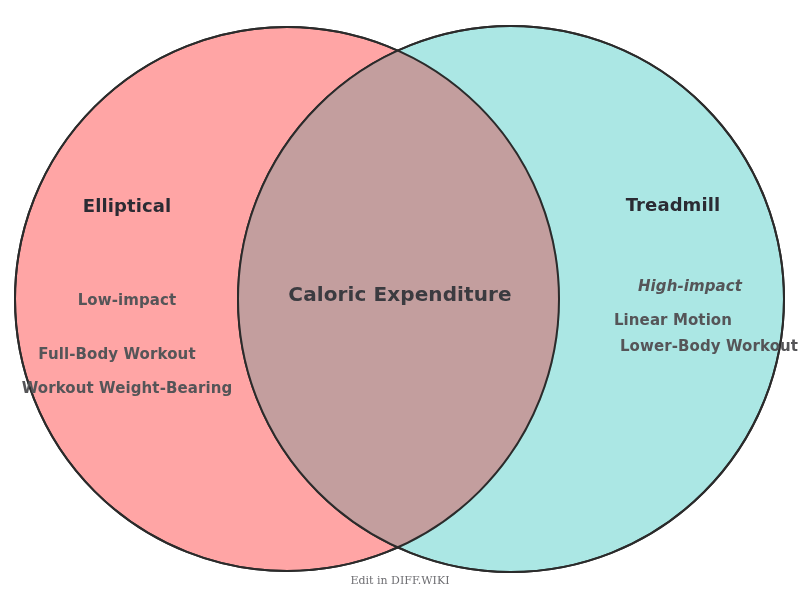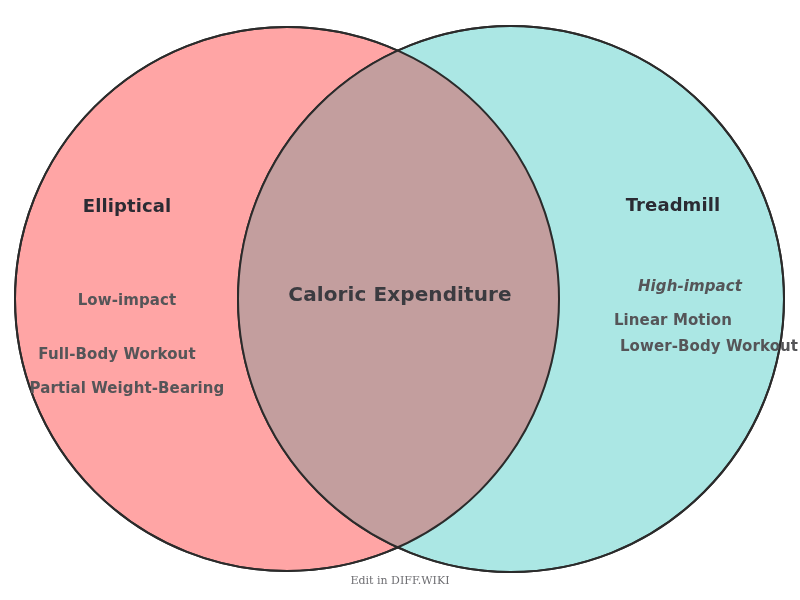--- a/index.html
+++ b/index.html
@@ -100,21 +100,21 @@
     <circle cx="287" cy="299" r="272" fill="none" stroke="#2b2b2b" stroke-width="2"></circle>
     <circle cx="511" cy="299" r="273" fill="none" stroke="#2b2b2b" stroke-width="2"></circle>
   </svg>
 
   <div class="label-layer">
 
     <div class="set-title" style="left:127px; top:205px;">Elliptical</div>
 
     <div class="set-item" style="left:127px; top:300px;">Low-impact</div>
     <div class="set-item" style="left:117px; top:354px;">Full-Body Workout</div>
-    <div class="set-item" style="left:127px; top:388px;">Partial Weight-Bearing</div>
+    <div class="set-item" style="left:127px; top:388px;">Workout Weight-Bearing</div>
 
     <div class="set-title" style="left:673px; top:204px;">Treadmill</div>
 
     <div class="set-item" style="left:690px; top:286px;font-style:italic;">High-impact</div>
     <div class="set-item" style="left:673px; top:320px;">Linear Motion</div>
     <div class="set-item" style="left:673px; top:346px;margin-left:36px;">Lower-Body Workout</div>
 
     <div class="intersection-label" style="left:400px; top:294px;">Caloric Expenditure</div>
 
     <a class="footer-link" href="#">Edit in DIFF.WIKI</a>

